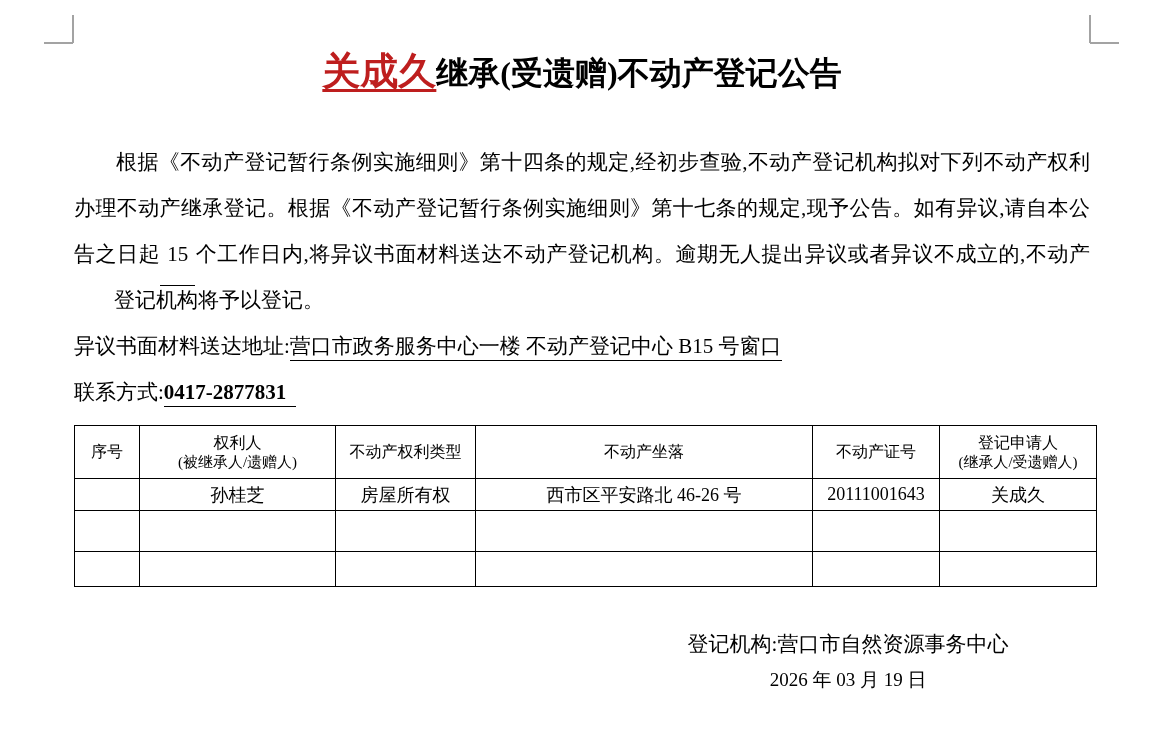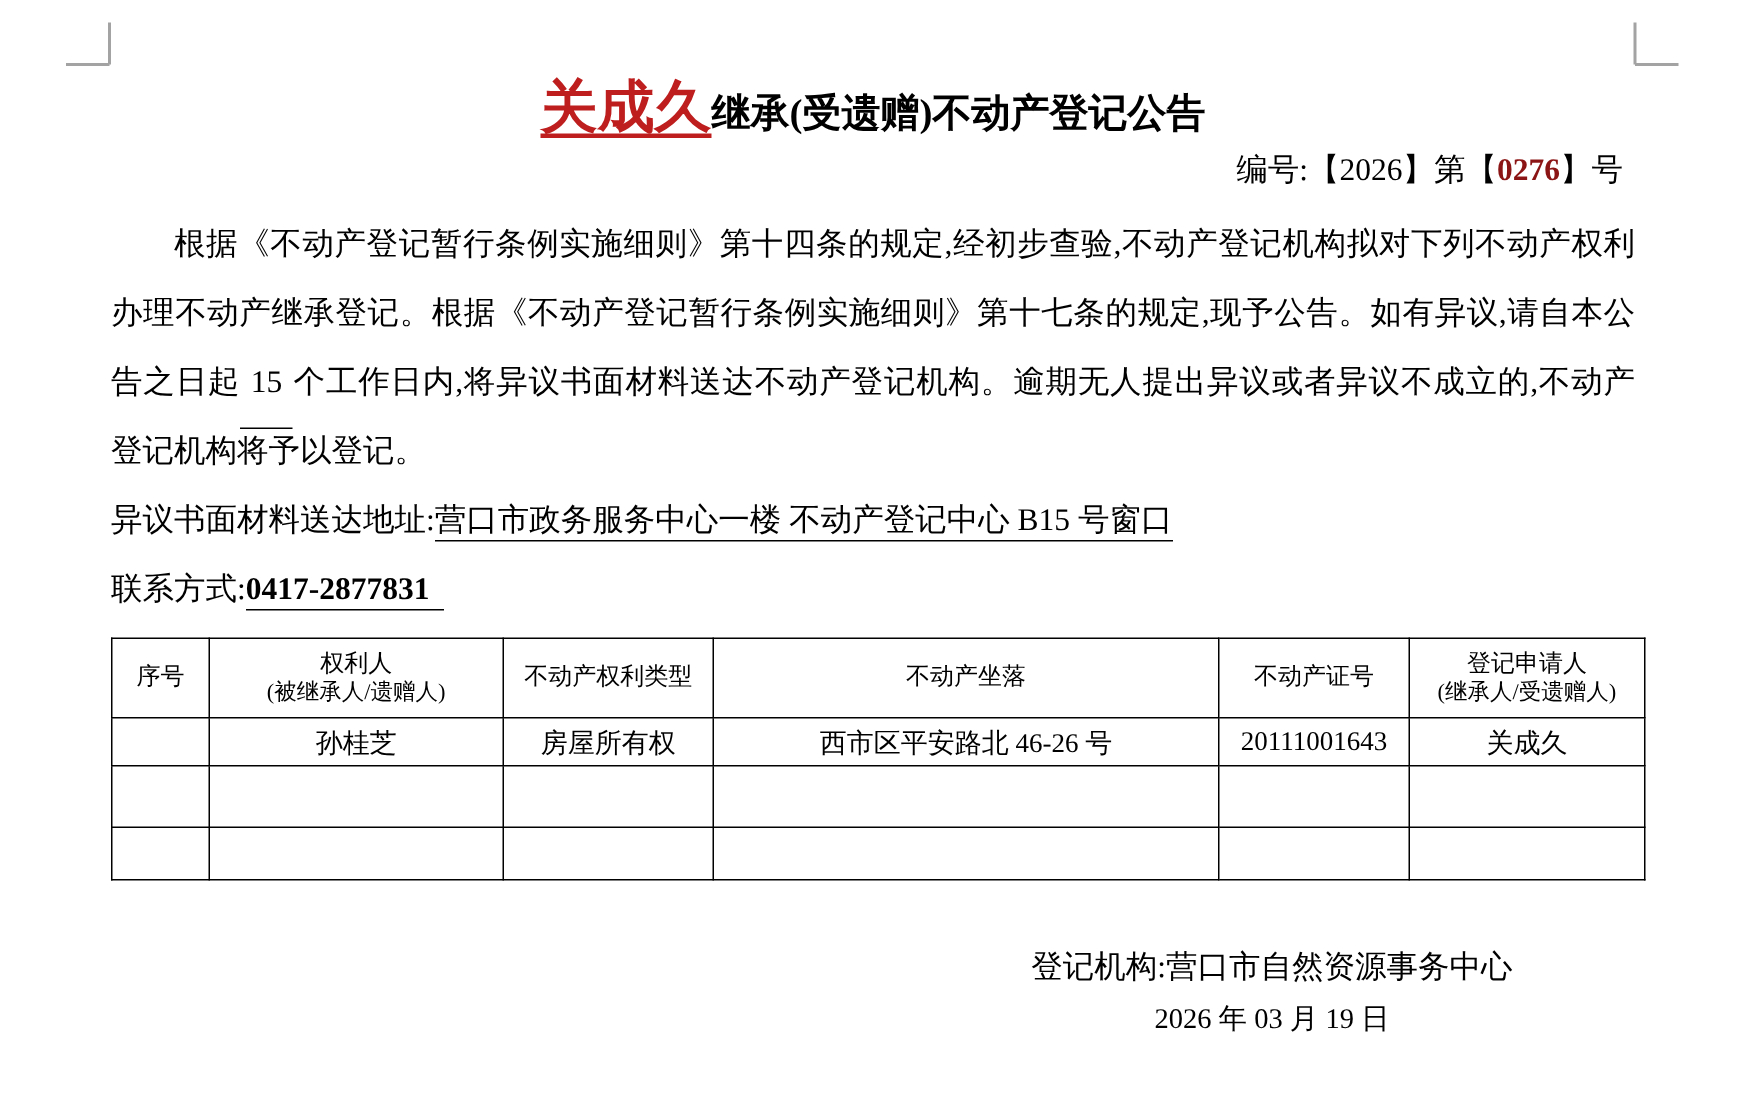--- a/index.html
+++ b/index.html
@@ -20,37 +20,37 @@
 
   .title-line {
     position:absolute; left:74px; top:46px; width:1016px;
     text-align:center; font-weight:bold; white-space:nowrap;
   }
   .title-line .applicant {
     font-size:38px; color:#be1e1e;
     text-decoration:underline; text-decoration-color:#be1e1e;
     text-decoration-thickness:2.5px; text-underline-offset:5px;
   }
-  .title-line .rest { font-size:26px; color:#000; }
+  .title-line .rest { font-size:32px; color:#000; }
 
   .doc-no {
     position:absolute; left:74px; top:99px; width:1008px;
     text-align:right; font-size:21px; white-space:nowrap;
   }
   .doc-no .num { color:#8b1414; font-weight:bold; }
 
   .bline {
     position:absolute; left:74px; width:1016px;
     font-size:21px; line-height:28px;
     text-align:justify; text-align-last:justify;
   }
   .bline.l1 { top:148px; text-indent:42px; }
   .bline.l2 { top:194px; }
   .bline.l3 { top:240px; }
-  .bline.l4 { top:286px; text-align:left; text-align-last:left; }
+  .bline.l4 { top:286px; text-align:left; text-align-last:left;margin-left:40px; }
   .bline.l5 { top:332px; text-align:left; text-align-last:left; }
   .bline.l6 { top:378px; text-align:left; text-align-last:left; }
 
   .blank-num {
     display:inline-block;
     border-bottom:1.5px solid #000;
     padding:0 7px 19px 7px;
     line-height:24px;
   }
   .uline {
@@ -92,23 +92,20 @@
 
   <div class="mark tl-v"></div>
   <div class="mark tl-h"></div>
   <div class="mark tr-v"></div>
   <div class="mark tr-h"></div>
 
   <div class="title-line">
     <span class="applicant">关成久</span><span class="rest">继承(受遗赠)不动产登记公告</span>
   </div>
 
-  <div class="doc-no">
-    <span>编号:【2026】第【</span><span class="num">0276</span><span>】号</span>
-  </div>
 
   <div class="bline l2">办理不动产继承登记。根据《不动产登记暂行条例实施细则》第十七条的规定,现予公告。如有异议,请自本公</div>
   <div class="bline l1">根据《不动产登记暂行条例实施细则》第十四条的规定,经初步查验,不动产登记机构拟对下列不动产权利</div>
   <div class="bline l3">
     <span>告之日起</span><span class="blank-num">15</span><span>个工作日内,将异议书面材料送达不动产登记机构。逾期无人提出异议或者异议不成立的,不动产</span>
   </div>
   <div class="bline l4">登记机构将予以登记。</div>
 
   <div class="bline l5">
     <span>异议书面材料送达地址:</span><span class="uline">营口市政务服务中心一楼 不动产登记中心 B15 号窗口</span>

